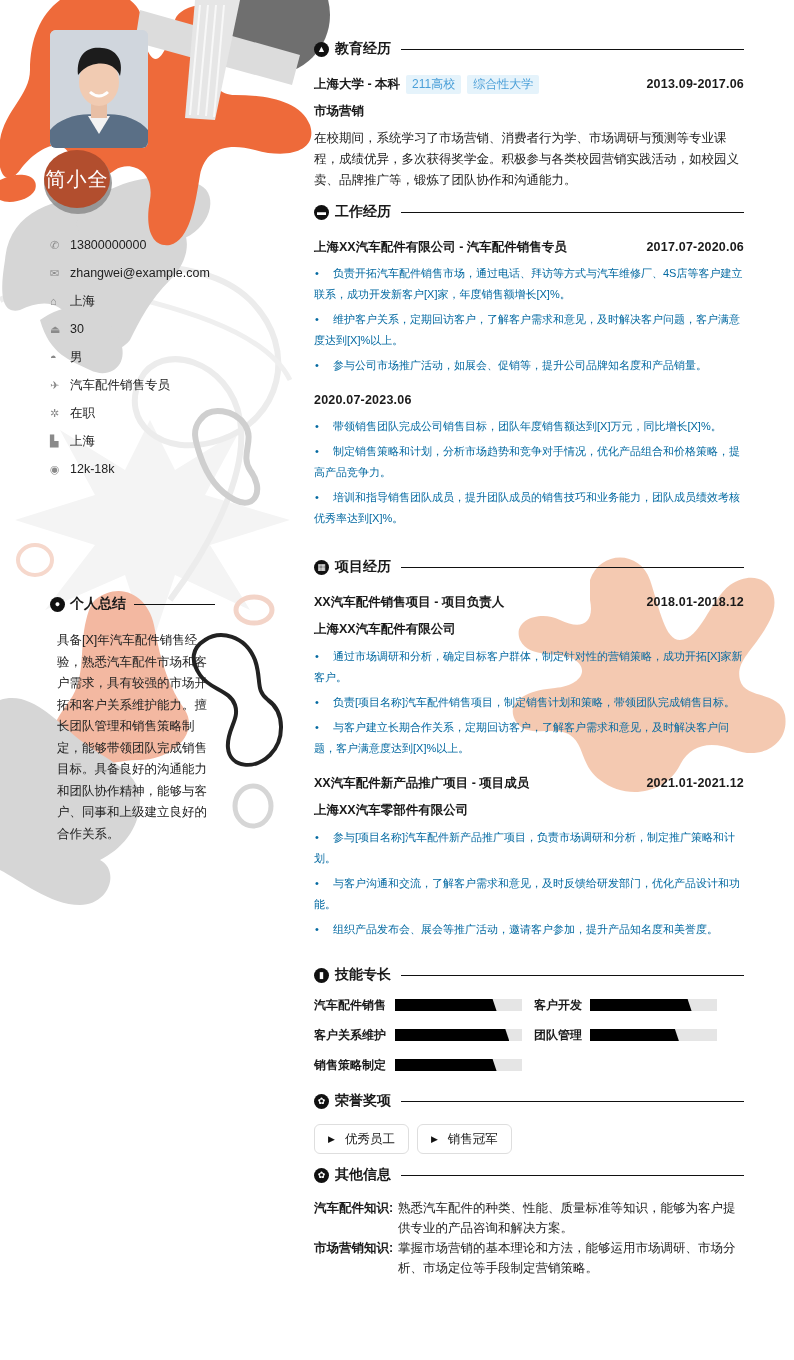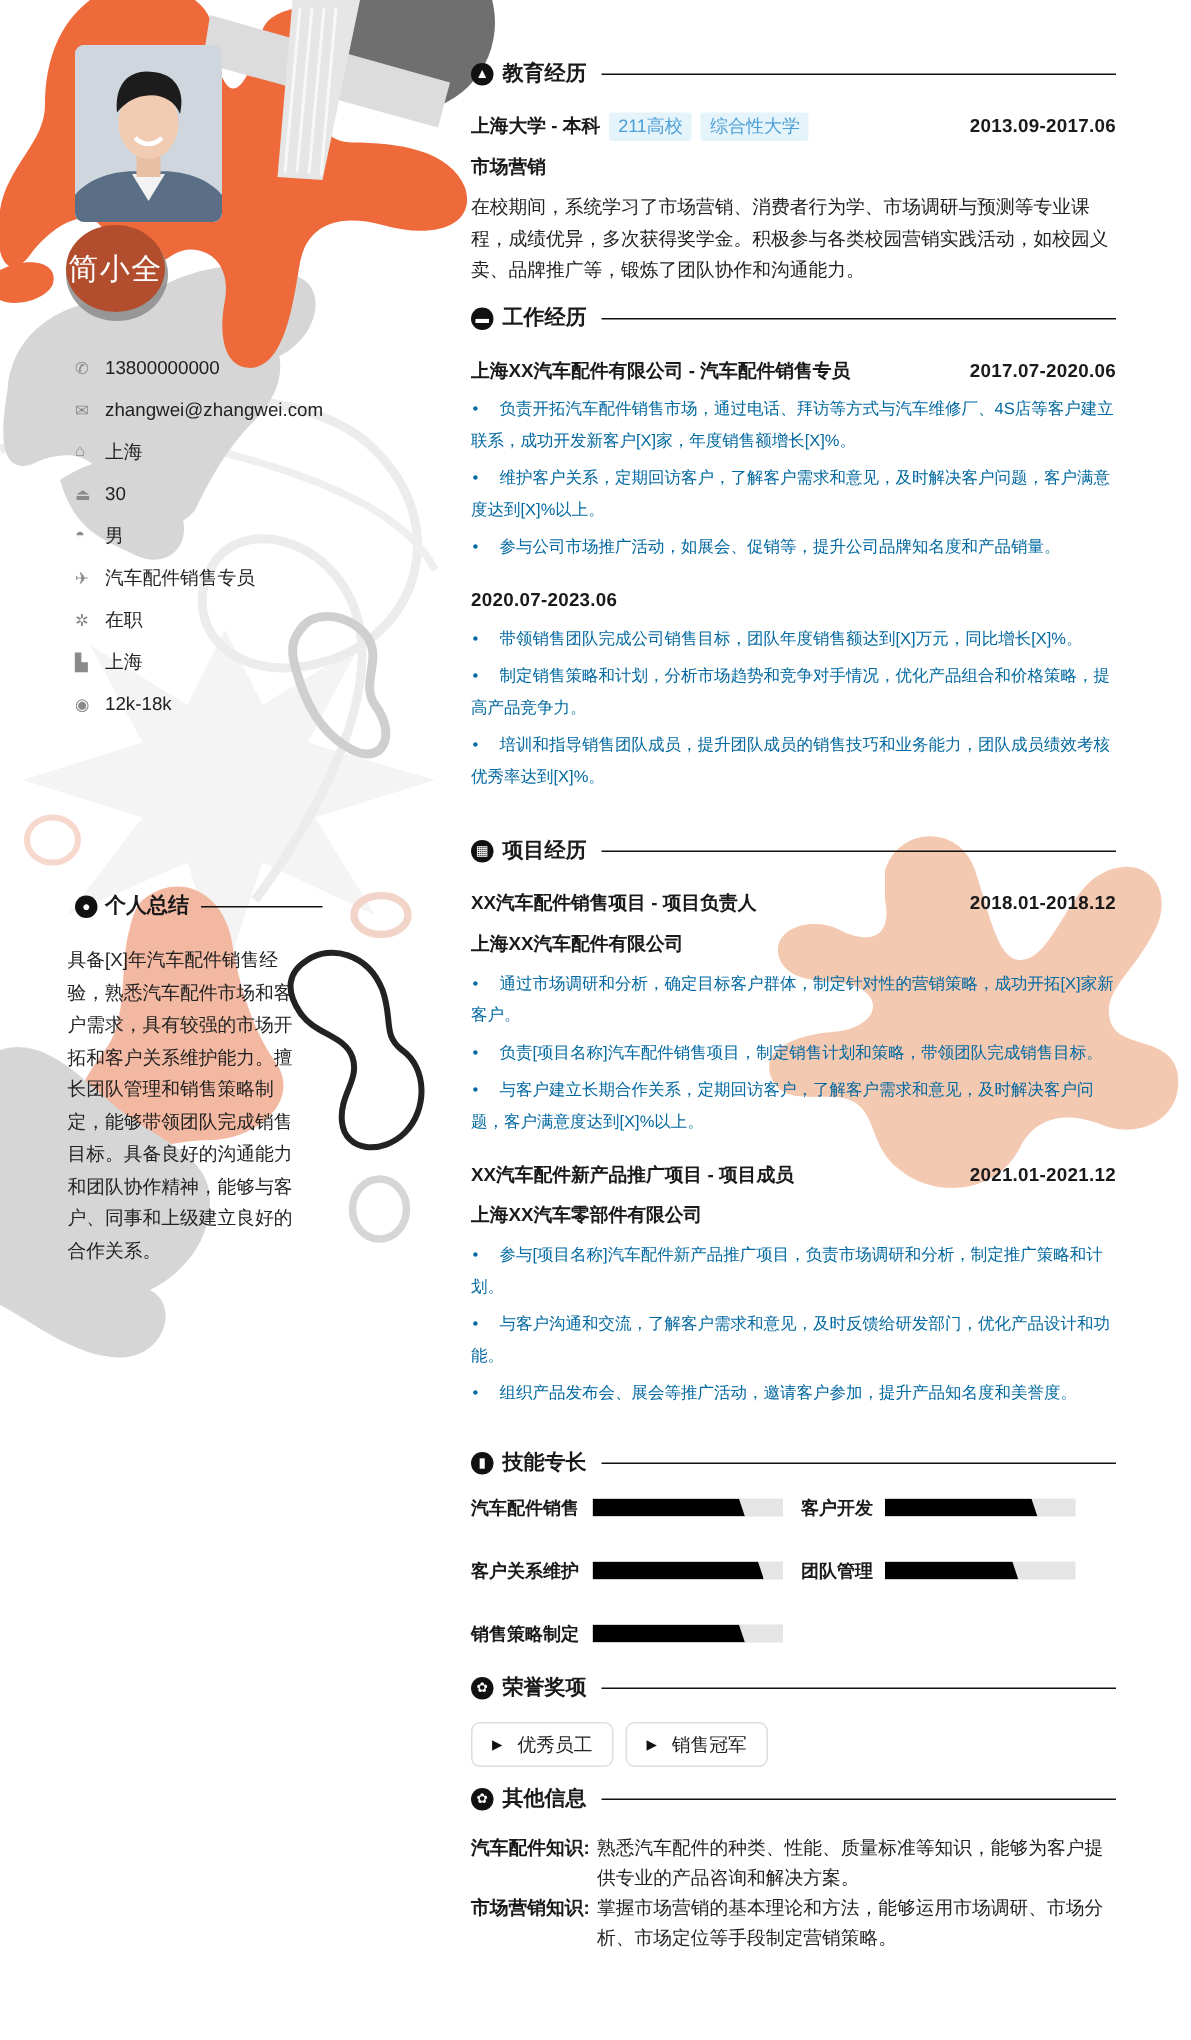--- a/index.html
+++ b/index.html
@@ -17,37 +17,37 @@
 
   .contacts { left: 50px; top: 231px; width: 220px; }
   .contact { display:flex; align-items:center; height: 28px; }
   .contact .ic { width: 20px; color: #8a8a8a; font-size: 11px; display:flex; align-items:center; }
   .contact .val { font-size: 12.5px; color: #222; }
 
   .summary-title { left: 50px; top: 595px; width: 165px; display:flex; align-items:center; }
   .circle-ic { width: 15px; height: 15px; border-radius: 50%; background:#111; color:#fff; display:inline-flex; align-items:center; justify-content:center; font-size:9px; flex: none; }
   .summary-title .lbl { font-size: 14px; font-weight: bold; margin-left: 5px; }
   .summary-title .line { flex:1; height:1px; background:#111; margin-left: 8px; }
-  .summary-text { left: 45px; top: 630px; width: 160px; font-size: 12.5px; line-height: 21.5px; color:#222; }
+  .summary-text { left: 57px; top: 630px; width: 160px; font-size: 12.5px; line-height: 21.5px; color:#222; }
 
   
   .right { left: 314px; top: 38px; width: 430px; }
   .sec-title { display:flex; align-items:center; height: 22px; }
   .sec-title .lbl { font-size: 14px; font-weight: bold; margin-left: 6px; }
   .sec-title .line { flex:1; height:1px; background:#111; margin-left: 10px; }
   .row-head { display:flex; justify-content:space-between; align-items:center; height: 28px; font-size: 12.5px; font-weight: bold; }
   .row-head .date { font-weight: bold; letter-spacing: .2px; }
   .tag { display:inline-block; background:#e5f3fb; color:#4a9fd8; font-weight: normal; font-size: 12px; padding: 1px 6px; margin-left: 6px; border-radius: 2px; }
   .sub { font-size: 12.5px; font-weight: bold; height: 26px; line-height: 26px; }
   .para { font-size: 12.5px; line-height: 21px; color:#222; }
   .bullets { list-style: none; }
   .bullets li { font-size: 11px; line-height: 21px; color:#0369a1; padding-top: 2px; padding-bottom: 2px; }
   .bullets li::before { content: "•"; display:inline-block; width: 18px; padding-left: 1px; }
 
-  .skills { display:grid; grid-template-columns: 220px 210px; row-gap: 24px; padding-top: 10px; }
+  .skills { display:grid; grid-template-columns: 220px 210px; row-gap: 12px; padding-top: 10px; }
   .skill { display:flex; align-items:center; height: 18px; }
   .skill .nm { font-size: 12px; font-weight: bold; width: 81px; }
   .skill .track { width: 127px; height: 12px; background:#e5e5e5; position:relative; overflow:hidden; }
   .skill .fill { position:absolute; left:0; top:0; height:12px; background:#000; clip-path: polygon(0 0, calc(100% - 4px) 0, 100% 100%, 0 100%); }
   .skill.r .nm { width: 56px; }
 
   .awards { display:flex; gap: 8px; padding-top: 12px; padding-bottom: 10px; }
   .award { border: 1px solid #dedede; border-radius: 6px; height: 30px; padding: 0 13px; display:flex; align-items:center; font-size: 12.5px; color:#222; background:#fff; }
   .award .tri { font-size: 9px; margin-right: 10px; color:#111; }
 
@@ -114,21 +114,21 @@
   <div class="txt">简小全</div>
 </div>
 
 <div class="layer contacts">
   <div class="contact">
     <span class="ic">✆</span>
     <span class="val">13800000000</span>
   </div>
   <div class="contact">
     <span class="ic">✉</span>
-    <span class="val">zhangwei@zhangwei.com</span>
+    <span class="val">zhangwei@example.com</span>
   </div>
   <div class="contact">
     <span class="ic">⌂</span>
     <span class="val">上海</span>
   </div>
   <div class="contact">
     <span class="ic">⏏</span>
     <span class="val">30</span>
   </div>
   <div class="contact">

